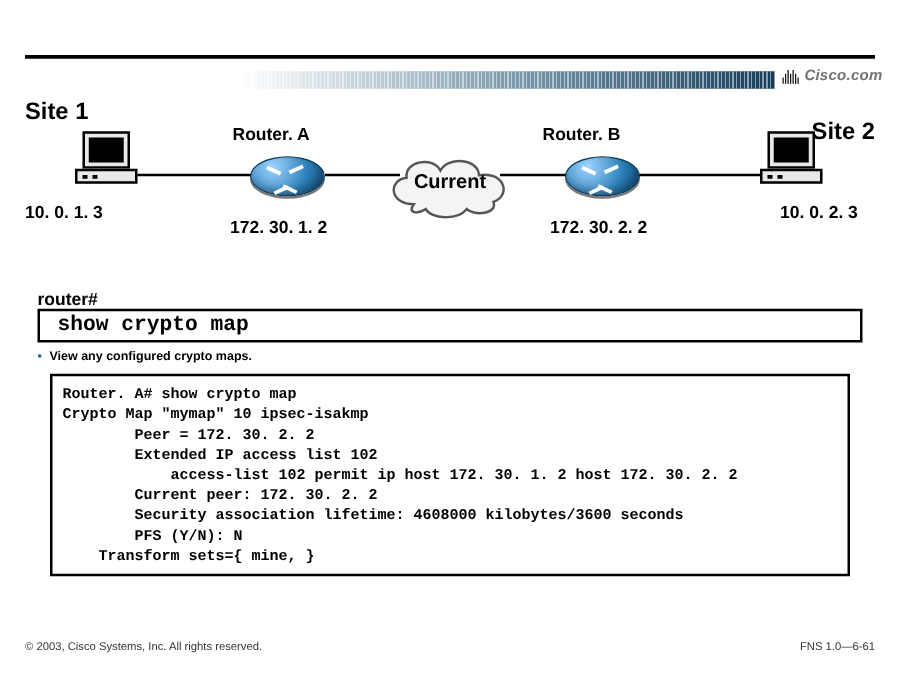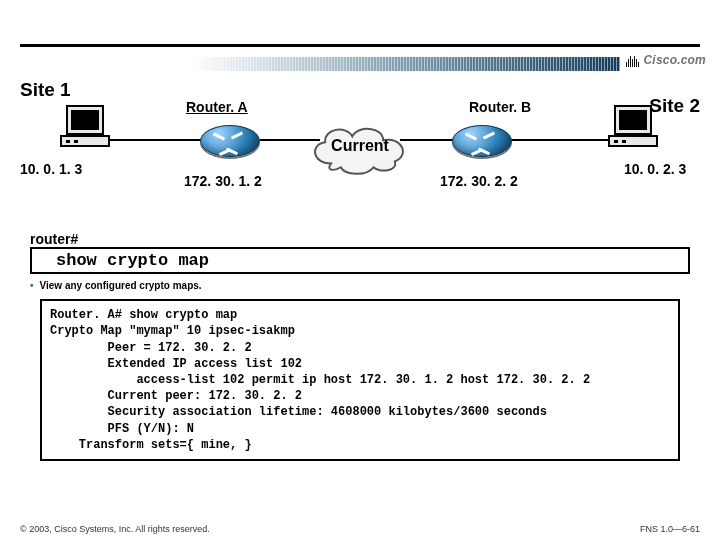--- a/index.html
+++ b/index.html
@@ -150,21 +150,21 @@
     top: 62px;
   }
   .prompt {
     margin: 4px 30px 0 30px;
     font-size: 14px;
     font-weight: bold;
   }
   .cmd-box {
     margin: 0 30px 0 30px;
     border: 2px solid #000;
-    padding: 2px 24px;
+    padding: 2px 14px;
     font-family: "Courier New", monospace;
     font-size: 17px;
     font-weight: bold;
   }
   .bullet {
     margin: 6px 30px 0 30px;
     font-size: 10px;
     font-weight: bold;
   }
   .bullet .dot { color: #2b6fa8; margin-right: 6px; }
@@ -173,21 +173,21 @@
     border: 2px solid #000;
     padding: 6px 8px;
     font-family: "Courier New", monospace;
     font-size: 12px;
     font-weight: bold;
     line-height: 1.35;
     white-space: pre;
   }
   .footer {
     position: absolute;
-    left: 20px; right: 20px; bottom: 6px;
+    left: 20px; right: 20px; bottom: 18px;
     display: flex;
     justify-content: space-between;
     font-size: 9px;
     color: #333;
     gap: 12px;
   }
 </style>
 </head>
 <body>
 
@@ -202,22 +202,22 @@
     <span class="bars">
       <span style="height:5px"></span><span style="height:8px"></span><span style="height:11px"></span><span style="height:8px"></span><span style="height:11px"></span><span style="height:8px"></span><span style="height:5px"></span>
     </span><span>Cisco.com</span>
   </div>
 </div>
 
 <div class="diagram">
   <div class="lbl" style="left:0; top:2px;">Site 1</div>
   <div class="lbl" style="right:0; top:18px;">Site 2</div>
 
-  <div class="lbl lbl-small" style="left:166px; top:22px;text-decoration:underline;">Router. A</div>
-  <div class="lbl lbl-small" style="left:449px; top:22px;">Router. B</div>
+  <div class="lbl lbl-small" style="left:166px; top:22px;">Router. A</div>
+  <div class="lbl lbl-small" style="left:414px; top:22px;">Router. B</div>
 
   <div class="wire" style="left:60px; width:130px;"></div>
   <div class="wire" style="left:240px; width:60px;"></div>
   <div class="wire" style="left:380px; width:60px;"></div>
   <div class="wire" style="left:490px; width:130px;"></div>
 
   <div class="pc" style="left:40px; top:28px;">
     <div class="monitor"></div>
       <div class="cpu"></div>
   </div>

